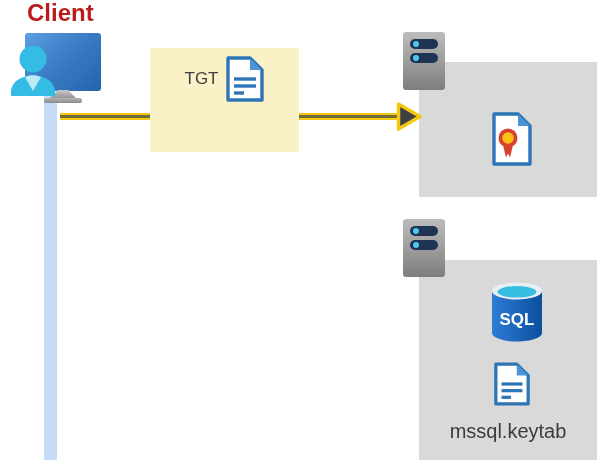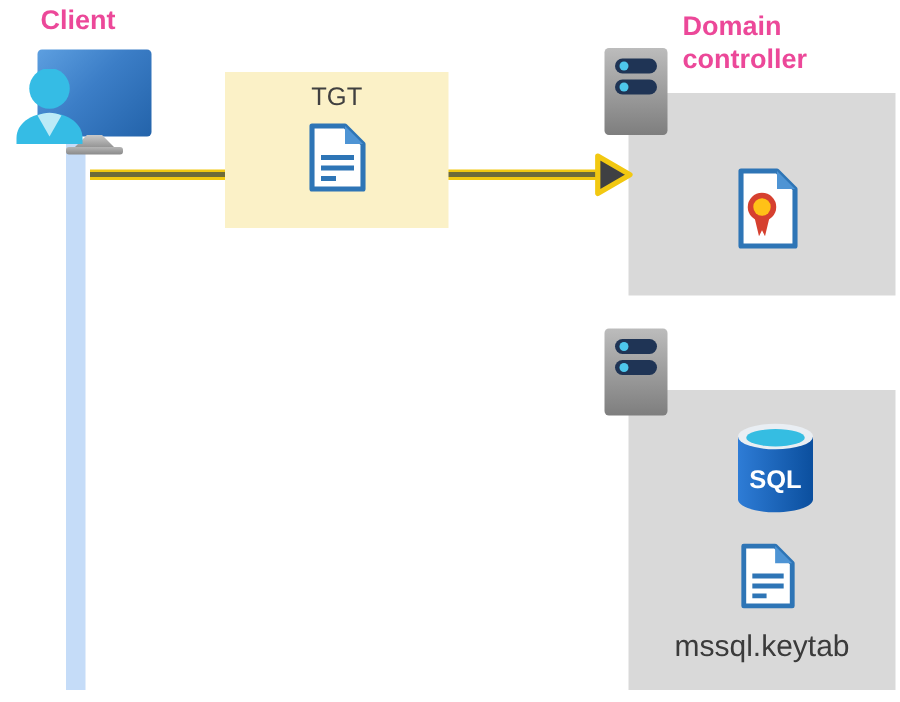--- a/index.html
+++ b/index.html
@@ -3,21 +3,21 @@
 <meta charset="utf-8">
 <style>
   html,body{margin:0;padding:0;background:#fff;}
   #stage{
     position:relative;width:600px;height:468px;background:#fff;overflow:hidden;
     font-family:"Liberation Sans",sans-serif;
   }
   .abs{position:absolute;}
 
   
-  .heading{font-weight:bold;color:#ec4899;font-size:18px;line-height:22px;}
+  .heading{font-weight:bold;color:#b91c1c;font-size:24px;line-height:22px;}
   .plain-label{color:#404040;font-size:17px;}
 
   
   #client-label{left:27px;top:2px;}
   #monitor{
     left:25px;top:33px;width:76px;height:58px;border-radius:3px;
     background:linear-gradient(135deg,#5d9fe0 0%,#3c7ec7 45%,#2363aa 100%);
     z-index:2;
   }
   #monitor-stand{
@@ -41,21 +41,21 @@
     background:linear-gradient(to bottom,#f2c811 0,#f2c811 2px,#6e6b39 2px,#6e6b39 5px,#f2c811 5px,#f2c811 7px);
   }
   #arrow-head{left:396px;top:101px;z-index:2;}
 
   
   #ticket-box{
     left:150px;top:48px;width:149px;height:104px;background:#fbf1c7;z-index:3;
     display:flex;justify-content:center;align-items:flex-start;gap:17px;padding-top:7px;
     box-sizing:border-box;
   }
-  .ticket-col{display:flex;flex-direction:column;align-items:center;gap:6px;}
+  .ticket-col{display:flex;flex-direction:row;align-items:center;gap:6px;}
 
   
   .gray-panel{background:#d9d9d9;z-index:1;}
   #dc-panel{left:419px;top:62px;width:178px;height:135px;}
   #linux-panel{left:419px;top:260px;width:178px;height:200px;}
 
   
   .server-icon{
     width:42px;height:58px;border-radius:3px;z-index:2;
     background:linear-gradient(180deg,#bcbcbc 0%,#9a9a9a 55%,#7e7e7e 100%);
@@ -117,21 +117,20 @@
         <line x1="9" y1="38" x2="19" y2="38" stroke="#2E75B6" stroke-width="3.4"></line>
       </svg>
     </div>
   </div>
 
   <div class="abs gray-panel" id="dc-panel"></div>
   <div class="abs server-icon" id="dc-server">
     <div class="server-slot slot-1"></div>
     <div class="server-slot slot-2"></div>
   </div>
-  <div class="abs heading" id="dc-label">Domain controller</div>
 
   <svg class="abs" id="cert-icon" width="42" height="56" viewBox="0 0 42 56">
     <path d="M3 3 H27 L39 15 V53 H3 Z" fill="#ffffff" stroke="#2E75B6" stroke-width="3.4" stroke-linejoin="round"></path>
     <path d="M27 3 V15 H39 Z" fill="#4E94D4"></path>
     <circle cx="17" cy="27" r="9.5" fill="#D6402F"></circle>
     <circle cx="17" cy="27" r="5.8" fill="#FFC117"></circle>
     <path d="M12 34 L15 46.5 L17 42.5 L19 46.5 L22 34 Z" fill="#D6402F"></path>
   </svg>
 
   <div class="abs gray-panel" id="linux-panel"></div>

